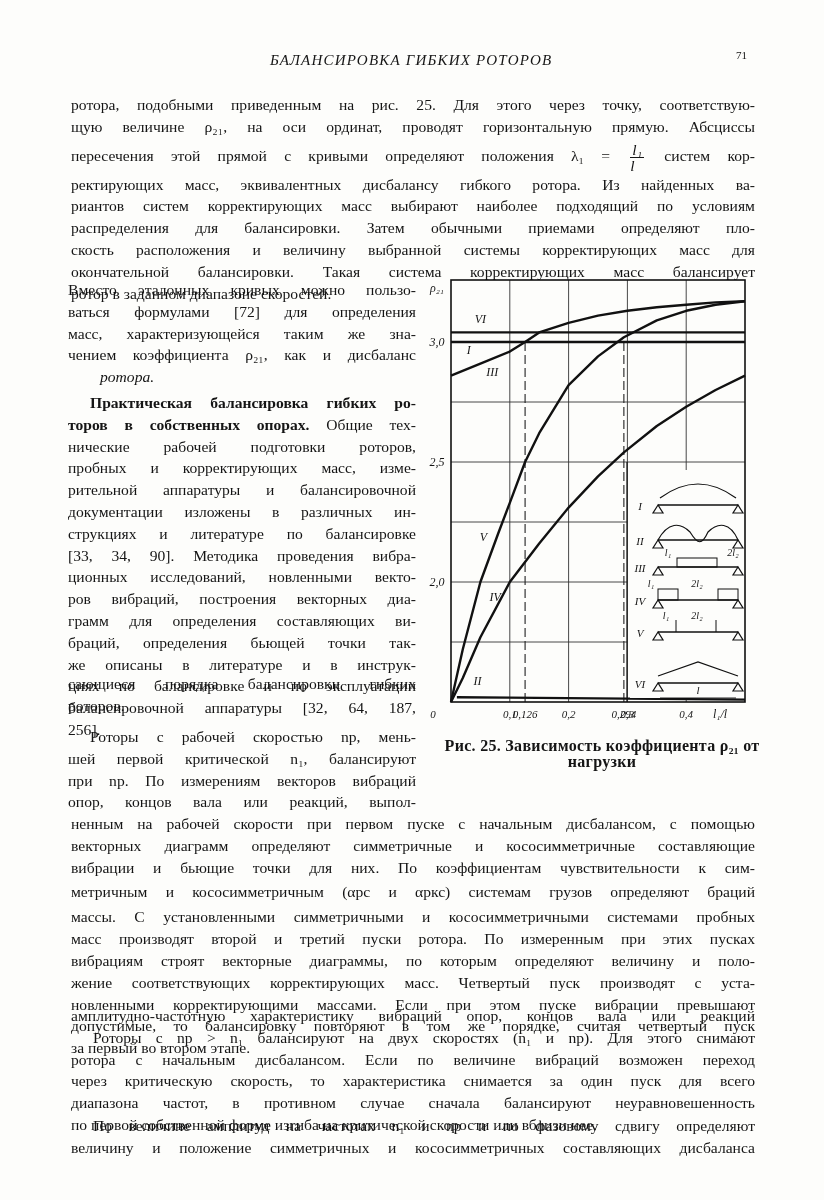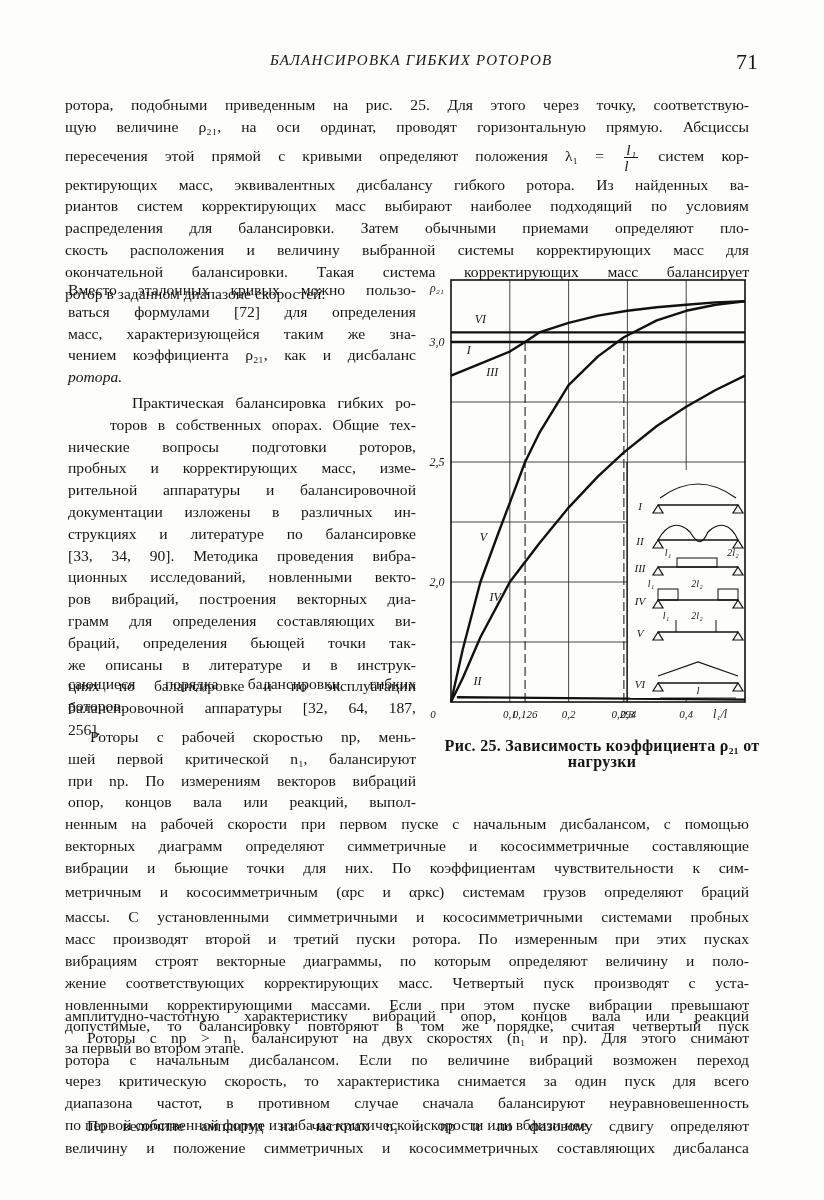--- a/index.html
+++ b/index.html
@@ -1,27 +1,27 @@
 <!DOCTYPE html>
 <html><head>
 <meta charset="utf-8">
 <style>
   html, body { margin: 0; padding: 0; background: #fdfdfb; }
   body { width: 824px; height: 1200px; position: relative; overflow: hidden;
          font-family: "Liberation Serif", "DejaVu Serif", serif; color: #151515; }
   .page { position: absolute; left: 0; top: 0; width: 824px; height: 1200px; }
   .running-head { position: absolute; top: 52px; left: 270px; font-style: italic;
                   font-size: 15px; letter-spacing: 1.2px; }
-  .page-number { position: absolute; top: 49px; left: 736px; font-size: 22px; }
+  .page-number { position: absolute; top: 49px; left: 736px; font-size: 11px; }
   .para { position: absolute; font-size: 15.6px; line-height: 21.8px; text-align: justify;
           margin: 0; }
-  .para.full { left: 65px; width: 684px; }
+  .para.full { left: 71px; width: 684px; }
   .para.narrow { left: 68px; width: 348px; }
-  .bold { font-weight: normal; margin-left: 42px; }
-  .ital { font-style: italic; }
+  .bold { font-weight: bold; }
+  .ital { font-style: italic; margin-left: 32px; }
   .line { display: block; text-align: justify; text-align-last: justify; white-space: nowrap; }
   .line.last { text-align-last: left; }
   .frac { display: inline-block; vertical-align: middle; text-align: center; font-style: italic; line-height: 15px; margin: 0 3px; }
   .frac .num { display: block; border-bottom: 1px solid #151515; padding: 0 2px; }
   .frac .den { display: block; }
   .chart { position: absolute; left: 420px; top: 270px; width: 340px; height: 470px; }
   .caption { position: absolute; left: 432px; top: 738px; width: 340px; font-size: 16px;
              font-weight: bold; text-align: center; line-height: 16px; letter-spacing: 0.3px; }
 </style>
 </head>
@@ -55,21 +55,21 @@
     <span class="line">Вместо эталонных кривых можно пользо-</span>
     <span class="line">ваться формулами [72] для определения</span>
     <span class="line">масс, характеризующейся таким же зна-</span>
     <span class="line">чением коэффициента ρ₂₁, как и дисбаланс</span>
     <span class="line last ital">ротора.</span>
   </div>
 
   <div class="para narrow" style="top:392px;">
     <span class="line bold" style="padding-left:22px;">Практическая балансировка гибких ро-</span>
     <span class="line"><span class="bold">торов в собственных опорах.</span> <span>Общие тех-</span></span>
-    <span class="line">нические вопросы подготовки роторов,</span>
+    <span class="line">нические рабочей подготовки роторов,</span>
     <span class="line">пробных и корректирующих масс, изме-</span>
     <span class="line">рительной аппаратуры и балансировочной</span>
     <span class="line">документации изложены в различных ин-</span>
     <span class="line">струкциях и литературе по балансировке</span>
     <span class="line">[33, 34, 90]. Методика проведения вибра-</span>
     <span class="line">ционных исследований, новленными векто-</span>
     <span class="line">ров вибраций, построения векторных диа-</span>
     <span class="line">грамм для определения составляющих ви-</span>
     <span class="line">браций, определения бьющей точки так-</span>
     <span class="line">же описаны в литературе и в инструк-</span>

